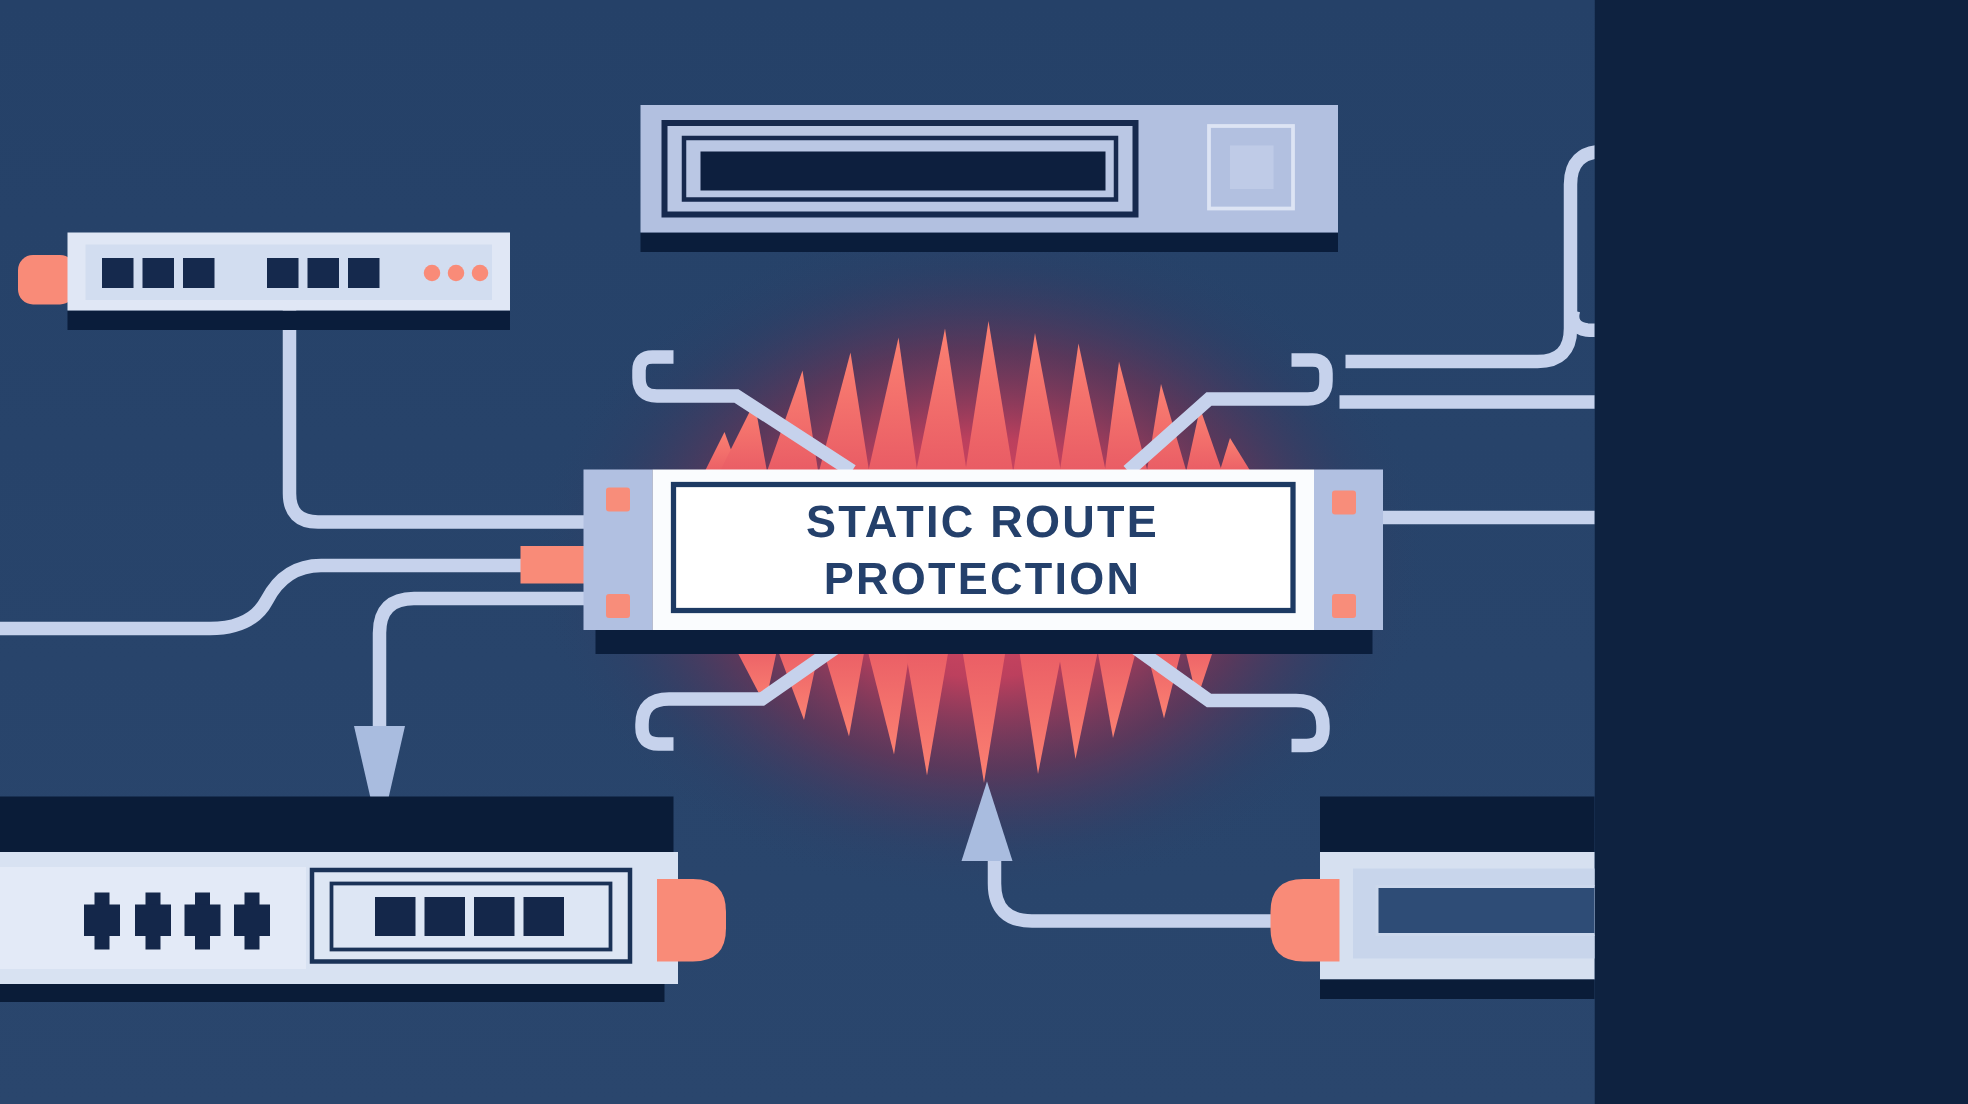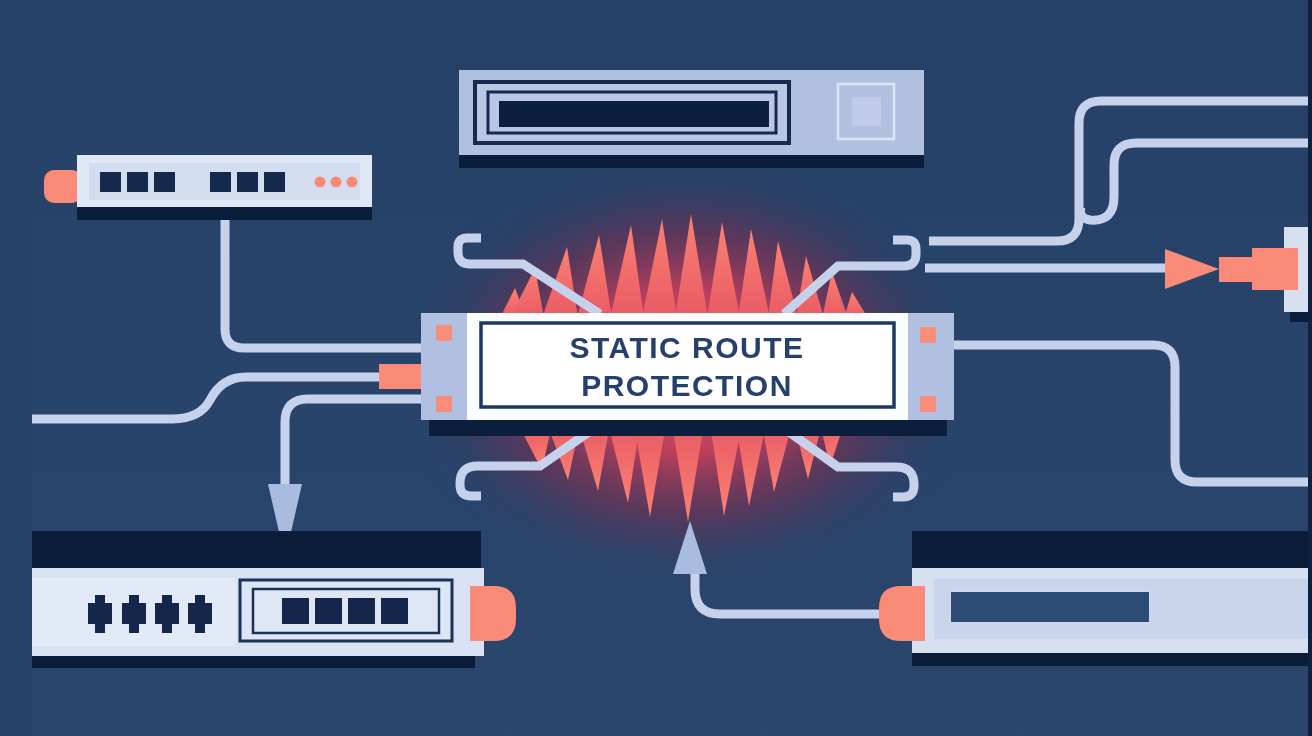--- a/index.html
+++ b/index.html
@@ -1,16 +1,16 @@
 <!DOCTYPE html>
 <html><head>
 <meta charset="utf-8">
 <style>
   html,body{margin:0;padding:0;background:#0e2240;}
-  .stage{width:1276px;height:736px;position:relative;overflow:hidden;background:#264269;padding-left:32px;}
+  .stage{width:1063px;height:736px;position:relative;overflow:hidden;background:#264269;}
   svg{display:block;}
   .title-text{
     font-family:"Liberation Sans", sans-serif;
     font-weight:bold;
     font-size:30px;
     letter-spacing:1.5px;
     fill:#24406b;
   }
 </style>
 </head>

